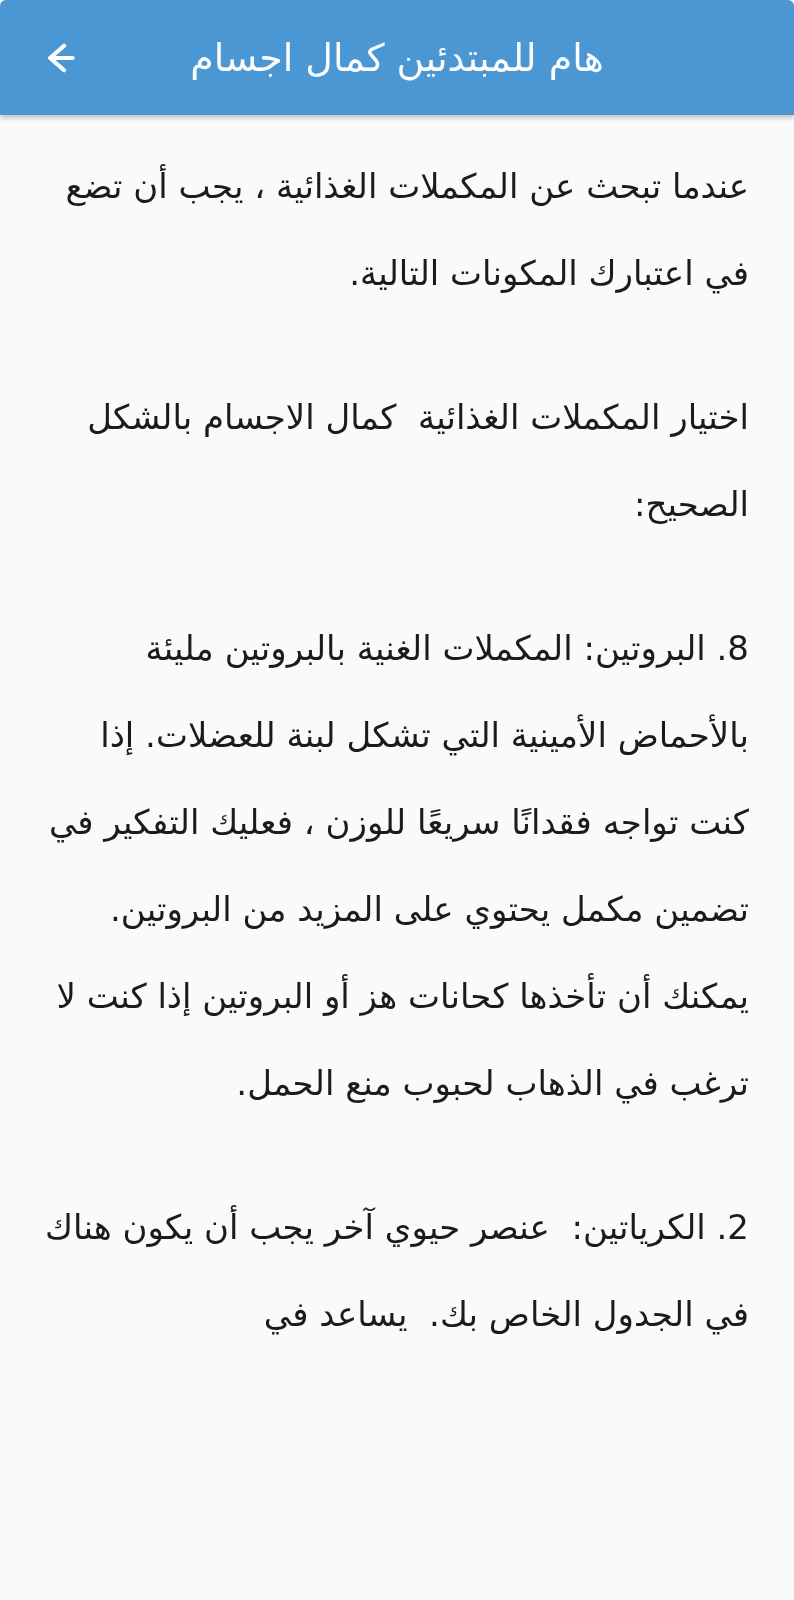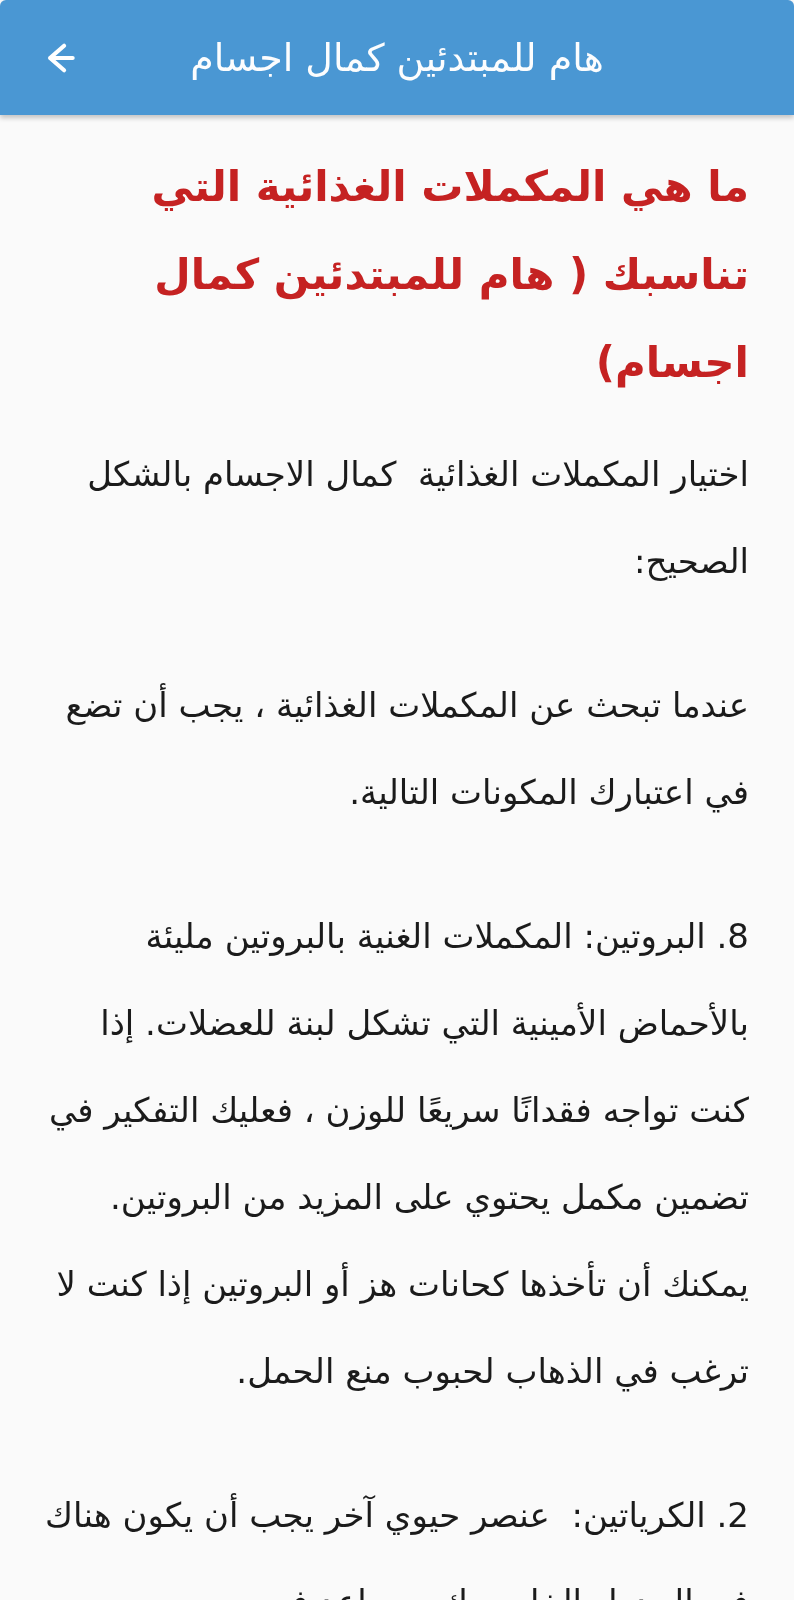--- a/index.html
+++ b/index.html
@@ -68,18 +68,17 @@
     <span>
       <svg width="44" height="44" viewBox="0 0 36 36">
         <path d="M23 8 L11.5 18 L23 28 M11.5 18 H30" fill="none" stroke="#ffffff" stroke-width="3.4" stroke-linecap="round" stroke-linejoin="round"></path>
       </svg>
     </span>
   </button>
   <div class="appbar-title">هام للمبتدئين كمال اجسام</div>
 </header>
 
 <main class="article">
-  <h1 class="article-heading">ما هي المكملات الغذائية التي تناسبك ( هام للمبتدئين كمال اجسام)</h1>
+  <p>عندما تبحث عن المكملات الغذائية ، يجب أن تضع في اعتبارك المكونات التالية.</p>
   <p>اختيار المكملات الغذائية  كمال الاجسام بالشكل الصحيح:</p>
-  <p>عندما تبحث عن المكملات الغذائية ، يجب أن تضع في اعتبارك المكونات التالية.</p>
   <p>8. البروتين: المكملات الغنية بالبروتين مليئة بالأحماض الأمينية التي تشكل لبنة للعضلات. إذا كنت تواجه فقدانًا سريعًا للوزن ، فعليك التفكير في تضمين مكمل يحتوي على المزيد من البروتين. يمكنك أن تأخذها كحانات هز أو البروتين إذا كنت لا ترغب في الذهاب لحبوب منع الحمل.</p>
   <p>2. الكرياتين:  عنصر حيوي آخر يجب أن يكون هناك في الجدول الخاص بك.  يساعد في</p>
 </main>
 
 </body></html>

